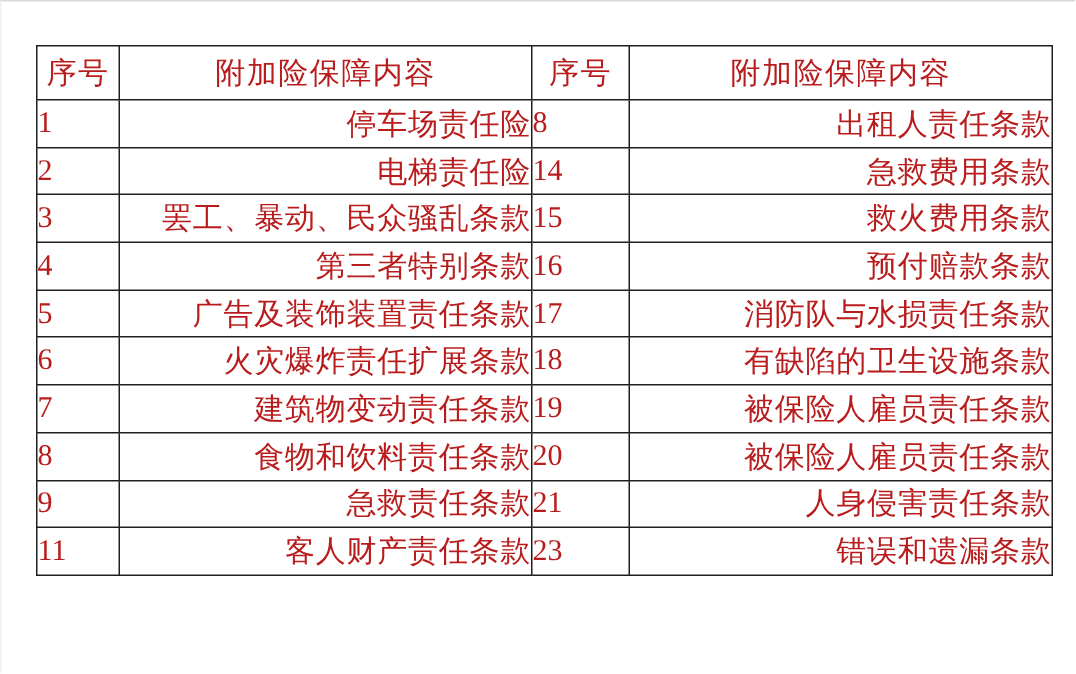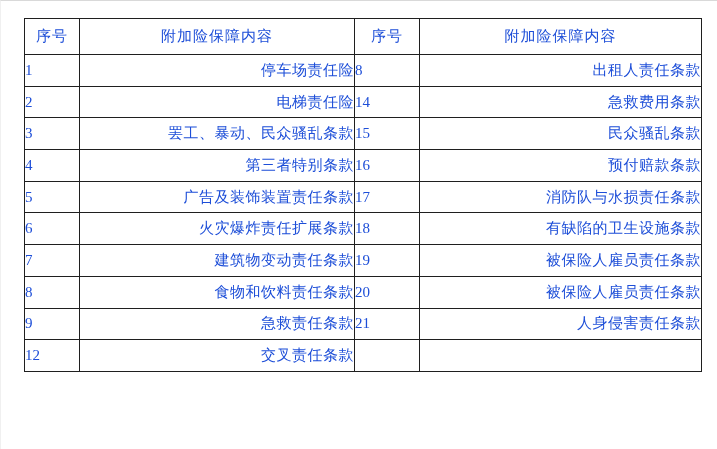--- a/index.html
+++ b/index.html
@@ -15,26 +15,26 @@
     border-top: 1px solid #d9d9d9;
     border-left: 1px solid #f0f0f0;
     box-sizing: border-box;
     font-family: "Liberation Serif", "DejaVu Serif", serif;
     color: #333333;
     overflow: hidden;
   }
   table.coverage {
     position: absolute;
     left: 23px;
-    top: 17px;
+    top: 29px;
     width: 677px;
     border-collapse: collapse;
     table-layout: fixed;
-    font-size: 15px;
-    color: #1d4ed8;
+    font-size: 20px;
+    color: #b91c1c;
   }
   table.coverage col.c-num-l  { width: 55px; }
   table.coverage col.c-txt-l  { width: 275px; }
   table.coverage col.c-num-r  { width: 65px; }
   table.coverage col.c-txt-r  { width: 282px; }
   table.coverage th,
   table.coverage td {
     border: 1px solid #1f1f1f;
     padding: 0;
     font-weight: normal;
@@ -87,21 +87,21 @@
         <tr>
           <td class="num-cell">2</td>
           <td class="content-cell">电梯责任险</td>
           <td class="num-cell">14</td>
           <td class="content-cell">急救费用条款</td>
         </tr>
         <tr>
           <td class="num-cell">3</td>
           <td class="content-cell">罢工、暴动、民众骚乱条款</td>
           <td class="num-cell">15</td>
-          <td class="content-cell">民众骚乱条款</td>
+          <td class="content-cell">救火费用条款</td>
         </tr>
         <tr>
           <td class="num-cell">4</td>
           <td class="content-cell">第三者特别条款</td>
           <td class="num-cell">16</td>
           <td class="content-cell">预付赔款条款</td>
         </tr>
         <tr>
           <td class="num-cell">5</td>
           <td class="content-cell">广告及装饰装置责任条款</td>
@@ -126,20 +126,20 @@
           <td class="num-cell">20</td>
           <td class="content-cell">被保险人雇员责任条款</td>
         </tr>
         <tr>
           <td class="num-cell">9</td>
           <td class="content-cell">急救责任条款</td>
           <td class="num-cell">21</td>
           <td class="content-cell">人身侵害责任条款</td>
         </tr>
         <tr>
-          <td class="num-cell">12</td>
-          <td class="content-cell">交叉责任条款</td>
-          <td class="num-cell"></td>
-          <td class="content-cell"></td>
+          <td class="num-cell">11</td>
+          <td class="content-cell">客人财产责任条款</td>
+          <td class="num-cell">23</td>
+          <td class="content-cell">错误和遗漏条款</td>
         </tr>
       </tbody>
   </table>
 </div>
 
 </body></html>

